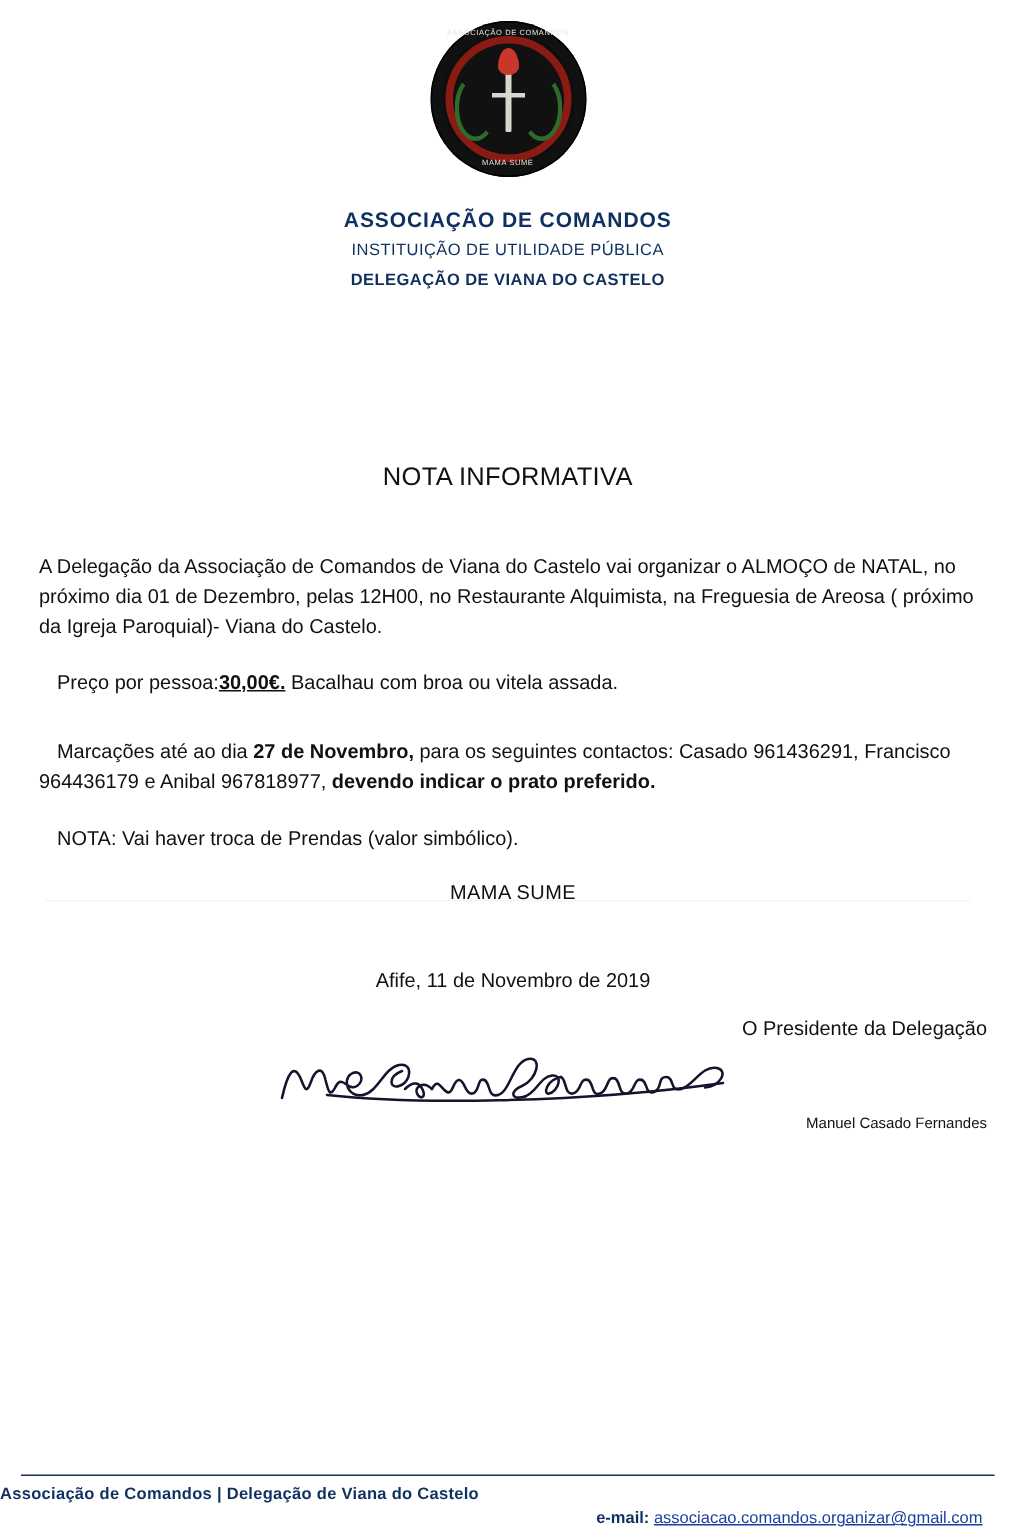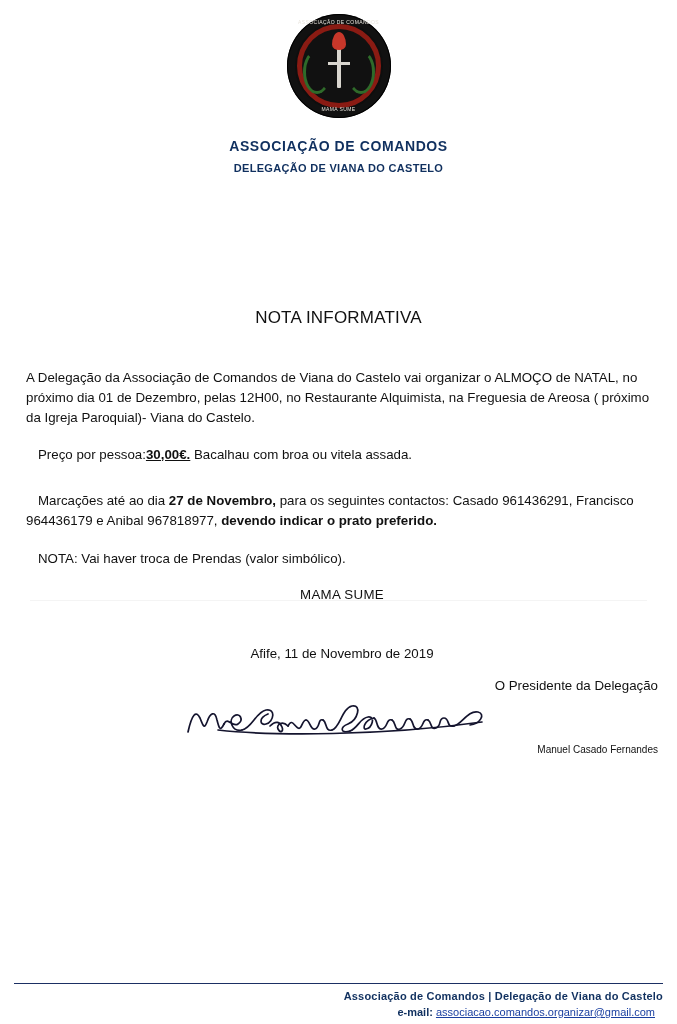--- a/index.html
+++ b/index.html
@@ -211,21 +211,21 @@
     left: 0;
     bottom: 6px;
     width: 677px;
   }
   .footer .rule {
     height: 1.5px;
     background: #1b2f63;
     margin: 0 14px 6px 14px;
   }
   .footer .f1 {
-    text-align: right;
+    text-align: left;
     padding-right: 14px;
     font-size: 11px;
     font-weight: bold;
     color: #10305f;
     letter-spacing: 0.2px;
   }
   .footer .f2 {
     text-align: right;
     padding-right: 22px;
     margin-top: 4px;
@@ -252,20 +252,21 @@
       <div class="wreath-r"></div>
       <div class="dagger"></div>
       <div class="flame"></div>
       <div class="toptext">ASSOCIAÇÃO DE COMANDOS</div>
       <div class="bottext">MAMA SUME</div>
     </div>
   </div>
 
   <div class="header">
     <div class="h1">ASSOCIAÇÃO DE COMANDOS</div>
+    <div class="h2">INSTITUIÇÃO DE UTILIDADE PÚBLICA</div>
     <div class="h4">DELEGAÇÃO DE VIANA DO CASTELO</div>
   </div>
 
   <div class="doc-title">NOTA INFORMATIVA</div>
 
   <div class="streak"></div>
 
   <div class="body">
 
     <p>A Delegação da Associação de Comandos de Viana do Castelo vai organizar o ALMOÇO de NATAL, no próximo dia 01 de Dezembro, pelas 12H00, no Restaurante Alquimista, na Freguesia de Areosa ( próximo da Igreja Paroquial)- Viana do Castelo.</p>

